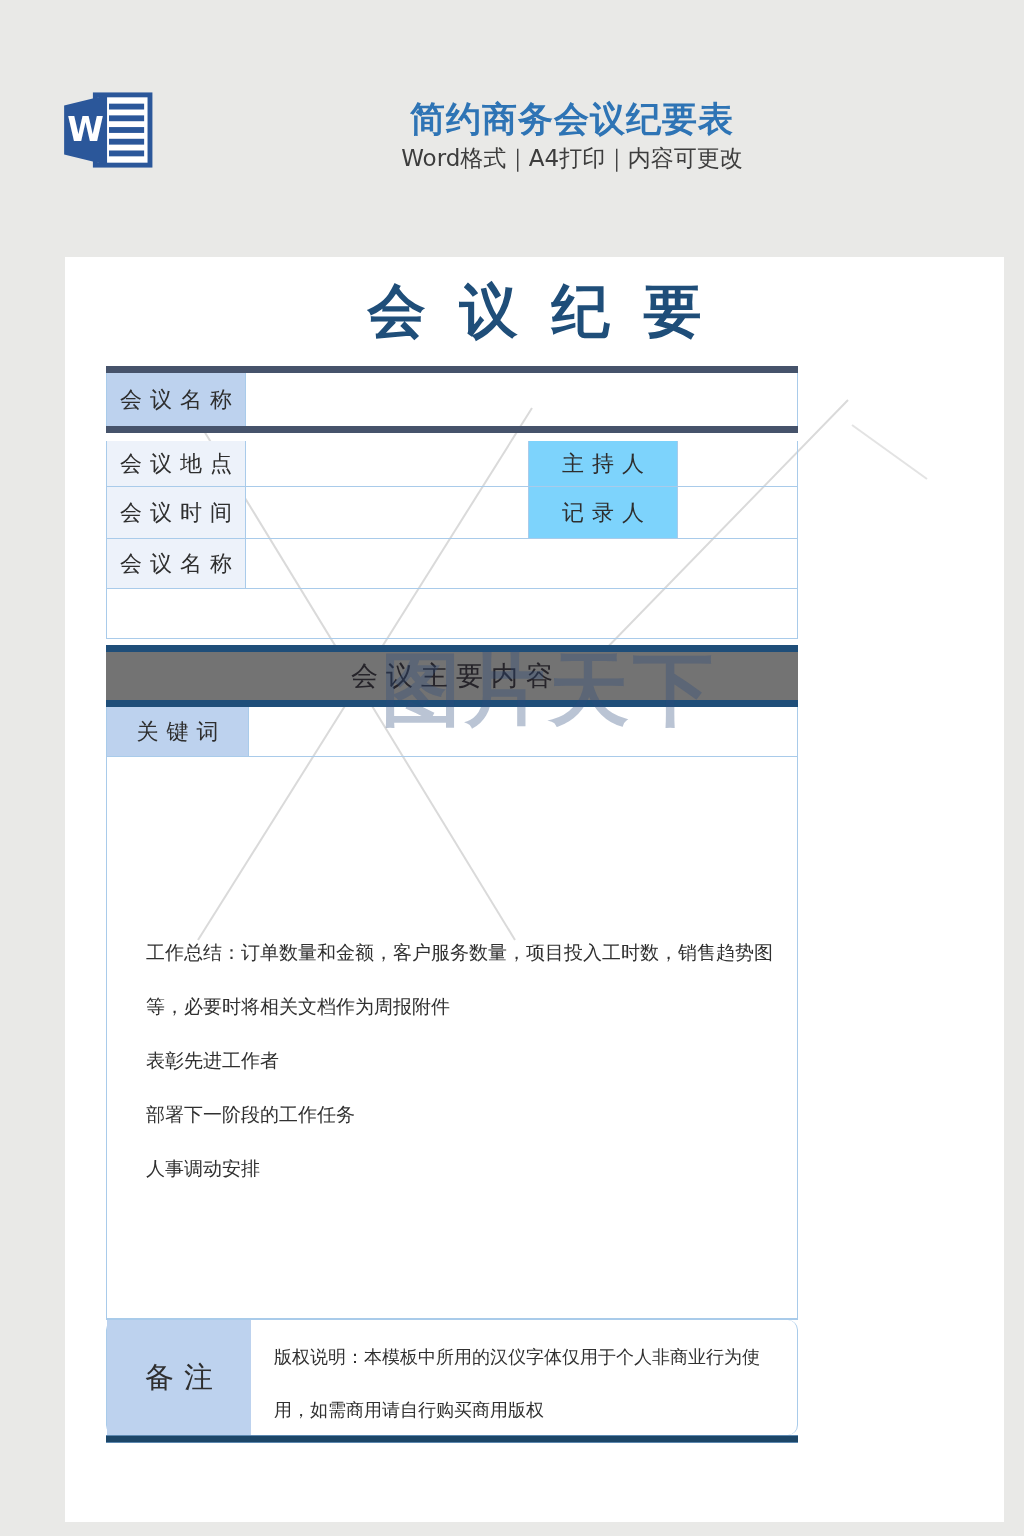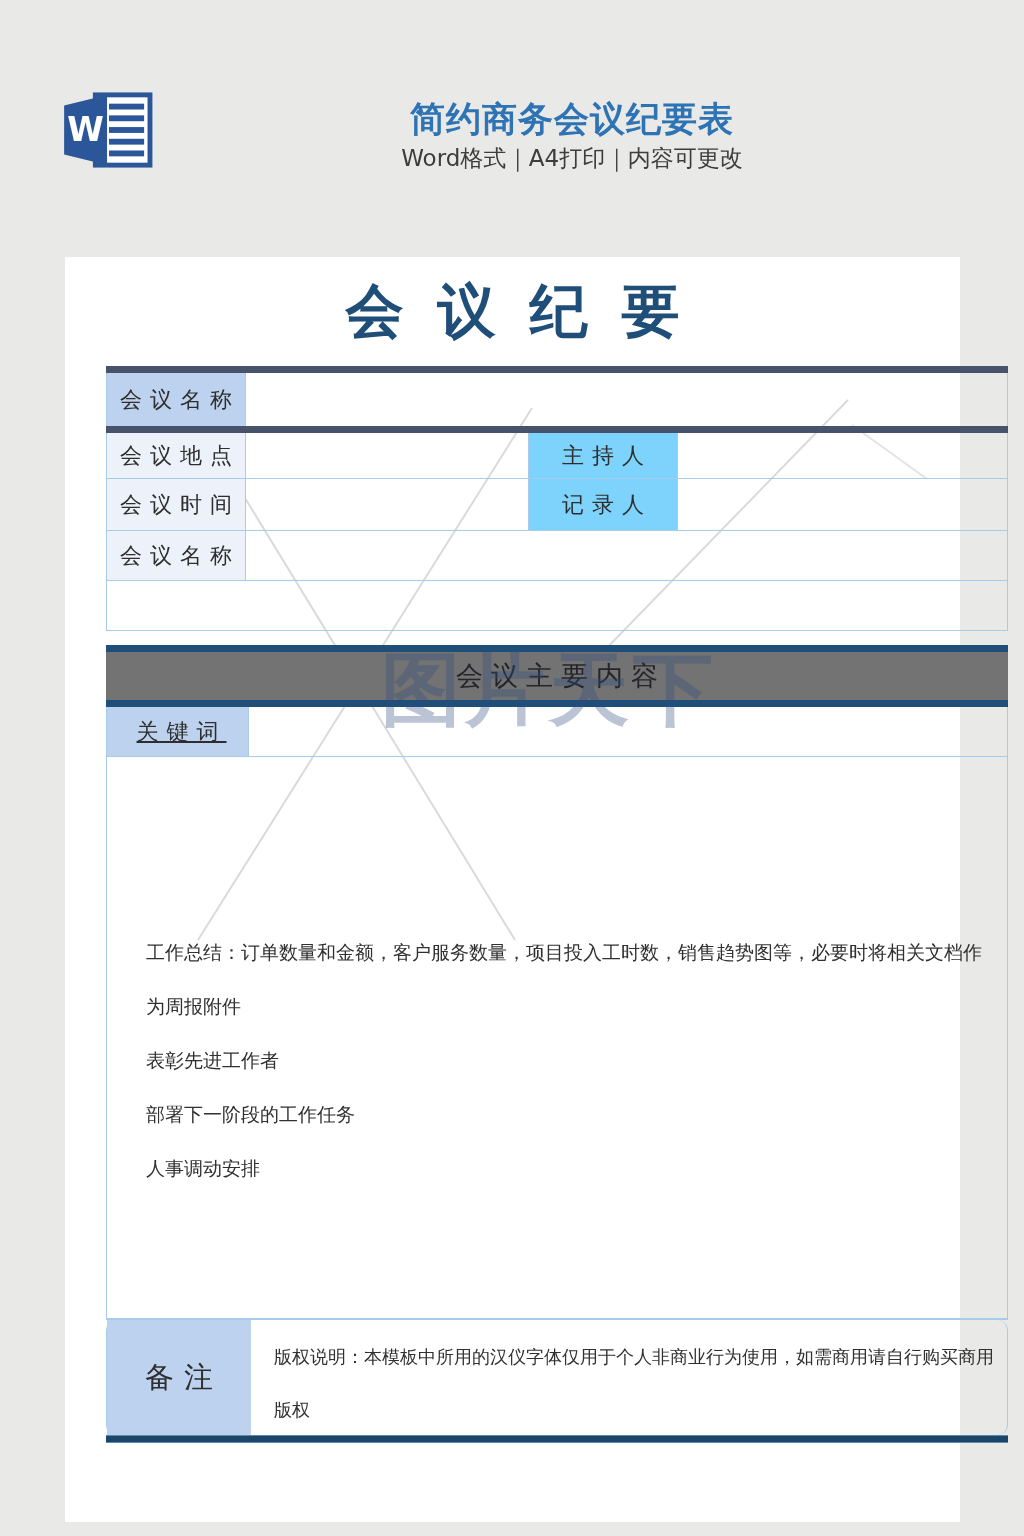--- a/index.html
+++ b/index.html
@@ -6,57 +6,57 @@
   .stage{position:relative;width:1024px;height:1536px;background:#e9e9e7;overflow:hidden;
          font-family:"DejaVu Sans",sans-serif;}
 
   
   .word-icon{position:absolute;left:62px;top:90px;width:94px;height:80px;}
   .banner-text{position:absolute;left:160px;right:40px;top:96px;text-align:center;}
   .banner-title{font-size:35px;font-weight:bold;color:#2e74b5;letter-spacing:1px;}
   .banner-sub{font-size:23px;color:#3d3d3d;}
 
   
-  .sheet{position:absolute;left:65px;top:257px;width:895px;height:1265px;background:#ffffff;}
+  .sheet{position:absolute;left:65px;top:257px;width:895px;height:1265px;background:#ffffff;padding-left:44px;}
 
   .wm-lines{position:absolute;left:0;top:0;width:895px;height:1265px;}
   .wm-text{position:absolute;left:316px;top:382px;z-index:6;
            font-family:"DejaVu Serif",serif;font-weight:bold;font-size:80px;line-height:1.25;
            letter-spacing:4px;color:rgba(45,75,125,0.33);pointer-events:none;}
 
   .doc-title{position:absolute;left:0;top:16px;width:100%;text-align:center;
              font-family:"DejaVu Serif",serif;font-size:58px;font-weight:bold;color:#1f4e79;
              letter-spacing:34px;text-indent:34px;}
 
   
-  .tbl{position:absolute;left:41px;width:902px;}
+  .tbl{position:absolute;left:41px;width:692px;}
   .info-tbl{top:109px;}
   .main-tbl{top:388px;}
 
   .bar-slate{height:7px;background:#46536b;}
   .bar-navy{height:7px;background:#1f4e79;}
   .bar-navy-btm{height:8px;background:linear-gradient(180deg,#5d88b0 0 1px,#1c4668 1px 7px,#5d88b0 7px 8px);}
 
   .row{display:flex;box-sizing:border-box;border-left:1px solid #a9cbea;border-right:1px solid #a9cbea;}
   .row.hr{border-bottom:1px solid #a9cbea;}
   .cell{box-sizing:border-box;display:flex;align-items:center;justify-content:center;
         font-family:"DejaVu Serif",serif;font-size:22px;color:#2e2e2e;
         letter-spacing:8px;text-indent:8px;}
   .lbl{width:139px;flex:none;border-right:1px solid #a9cbea;}
   .lbl-dark{background:#bdd2ee;}
   .lbl-light{background:#edf2fa;}
   .val{flex:1;background:transparent;}
   .val-mid{flex:none;width:283px;border-right:1px solid #a9cbea;}
   .lbl2{width:149px;flex:none;border-right:1px solid #a9cbea;background:#7dd3fc;}
-  .h53{height:53px;} .h46{height:46px;} .h52{height:52px;} .h50{height:50px;}
+  .h53{height:53px;} .h46{height:46px;margin-top:8px;} .h52{height:52px;} .h50{height:50px;}
 
   .band{height:48px;background:#737373;display:flex;align-items:center;justify-content:center;
         font-family:"DejaVu Serif",serif;font-size:27px;color:#26242a;letter-spacing:8px;text-indent:8px;}
   .kw-row{height:50px;}
-  .kw-lbl{width:142px;flex:none;border-right:1px solid #a9cbea;background:#bdd2ee;text-decoration:underline;}
+  .kw-lbl{width:142px;flex:none;border-right:1px solid #a9cbea;background:#bdd2ee;}
 
   .content-cell{box-sizing:border-box;height:563px;border-left:1px solid #a9cbea;border-right:1px solid #a9cbea;
                 border-bottom:2px solid #a9cbea;padding:168px 16px 0 39px;}
   .content-cell p{margin:0;font-family:"DejaVu Serif",serif;font-size:19px;line-height:54px;color:#303030;}
 
   .remark-row{height:115px;display:flex;box-sizing:border-box;
               border-left:1px solid #a9cbea;border-right:1px solid #a9cbea;border-radius:10px;}
   .remark-lbl{width:144px;flex:none;background:#bdd2ee;display:flex;align-items:center;justify-content:center;
               font-family:"DejaVu Serif",serif;font-size:29px;color:#2e2e2e;letter-spacing:10px;text-indent:10px;}
   .remark-body{flex:1;box-sizing:border-box;padding:10px 8px 0 23px;

